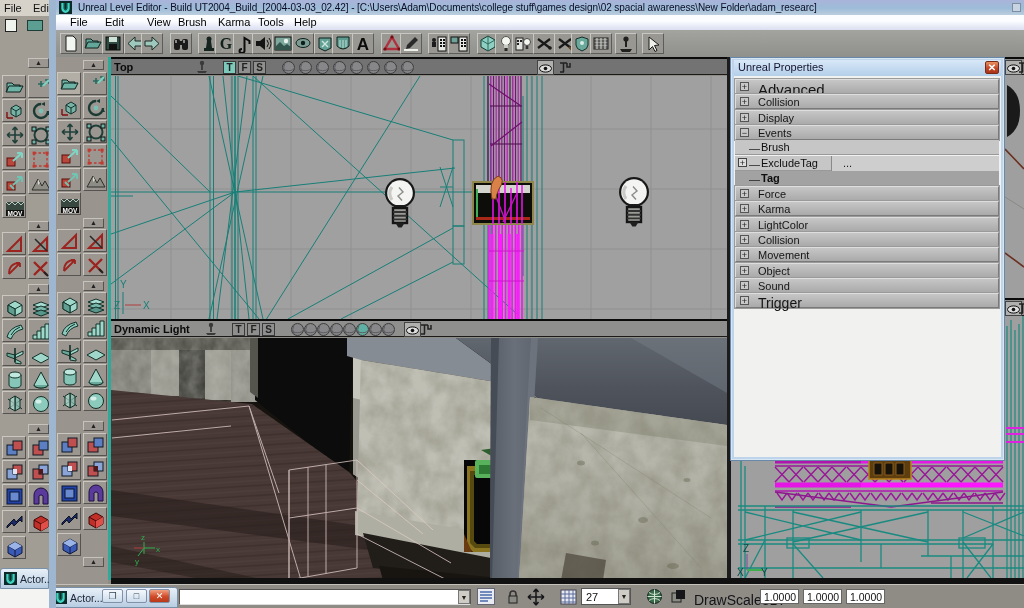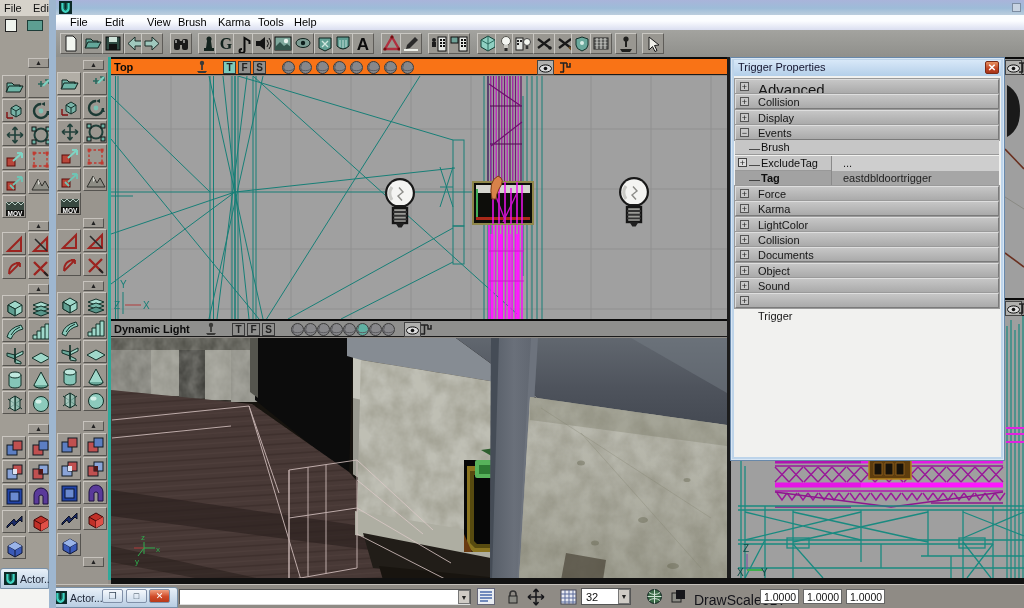--- a/index.html
+++ b/index.html
@@ -15,20 +15,21 @@
 <div class="abs" style="left:27px;top:20px;width:16px;height:11px;background:#5d9e92;border:1px solid #1d3d38"></div>
 <div class="abs" style="left:50px;top:19px;width:5px;height:13px;background:#3a4a46;border:1px solid #222"></div>
 </div>
 <div class="abs" style="left:49px;top:0;width:7px;height:608px;background:#9eb6cf;z-index:5"></div>
 <div class="abs" style="left:55px;top:0;width:969px;height:15px;background:linear-gradient(#a9b4da,#9dbcd8 55%,#bccede);color:#0c0c24;font-size:10px;letter-spacing:-0.08px">
 <svg class="abs" style="left:4px;top:1px" width="13" height="13">
       <rect x="0" y="0" width="13" height="13" fill="#0c2a28"></rect>
       <path d="M3.5 2 v5.5 a3 3.2 0 0 0 6 0 V2" stroke="#3fd4c2" stroke-width="2.4" fill="none"></path>
       <path d="M5 2 v5 a1.5 1.7 0 0 0 3 0 V2" stroke="#1a7a6e" stroke-width="1" fill="none"></path>
     </svg>
+<span style="position:absolute;left:23px;top:2px;white-space:nowrap">Unreal Level Editor - Build UT2004_Build_[2004-03-03_02.42] - [C:\Users\Adam\Documents\college stuff\games design\02 spacial awareness\New Folder\adam_researc]</span>
 <div class="abs" style="left:957px;top:3px;width:9px;height:9px;background:#c8d4e2;border:1px solid #7d8da2"></div>
 </div>
 <div class="abs" style="left:55px;top:15px;width:969px;height:15px;background:linear-gradient(#fbfdff,#fbfdff 40%,#dadef0);color:#000;font-size:11px">
 <span style="position:absolute;left:15px;top:1px">File</span>
 <span style="position:absolute;left:50px;top:1px">Edit</span>
 <span style="position:absolute;left:92px;top:1px">View</span>
 <span style="position:absolute;left:123px;top:1px">Brush</span>
 <span style="position:absolute;left:163px;top:1px">Karma</span>
 <span style="position:absolute;left:203px;top:1px">Tools</span>
 <span style="position:absolute;left:239px;top:1px">Help</span>
@@ -646,21 +647,21 @@
       <path d="M4 8 l7-4 l7 4 v7 l-7 4 l-7-4 z" fill="#3a5ab8" stroke="#101838"></path>
       <path d="M4 8 l7 4 l7-4 M11 12 v7" stroke="#101838" fill="none"></path>
       <path d="M11 4 l7 4 l-7 4 l-7-4z" fill="#9ab4e8"></path>
     </svg>
   </div>
 <div class="abs" style="left:28px;top:58px;width:21px;height:10px;border:1px solid #c6c2bc;border-right-color:#55534f;border-bottom-color:#55534f;background:#9b9790;font-size:7px;color:#222;text-align:center;line-height:8px">▲</div>
 <div class="abs" style="left:28px;top:221px;width:21px;height:10px;border:1px solid #c6c2bc;border-right-color:#55534f;border-bottom-color:#55534f;background:#9b9790;font-size:7px;color:#222;text-align:center;line-height:8px">▲</div>
 <div class="abs" style="left:28px;top:284px;width:21px;height:10px;border:1px solid #c6c2bc;border-right-color:#55534f;border-bottom-color:#55534f;background:#9b9790;font-size:7px;color:#222;text-align:center;line-height:8px">▲</div>
 <div class="abs" style="left:28px;top:424px;width:21px;height:10px;border:1px solid #c6c2bc;border-right-color:#55534f;border-bottom-color:#55534f;background:#9b9790;font-size:7px;color:#222;text-align:center;line-height:8px">▲</div>
 <div class="abs" style="left:108px;top:57px;width:3px;height:523px;background:#2fa99a"></div>
-<div class="abs" style="left:111px;top:57px;width:620px;height:18px;background:#f97316;border-top:2px solid #0a0a0a;border-bottom:1px solid #1a1a1a;padding-left:18px;">
+<div class="abs" style="left:111px;top:57px;width:620px;height:18px;background:#737373;border-top:2px solid #0a0a0a;border-bottom:1px solid #1a1a1a;padding-left:18px;">
     <span style="position:absolute;left:3px;top:2px;font-size:11px;font-weight:bold;color:#0a0a0a;white-space:nowrap">Top</span>
     <svg width="14" height="14" style="position:absolute;left:84px;top:1px">
       <circle cx="7" cy="3" r="2.2" fill="#3a3a38"></circle>
       <path d="M7 5 v5" stroke="#3a3a38" stroke-width="1.8"></path>
       <path d="M2 11 h10 l-1.5 2 h-7z" fill="#3a3a38"></path>
     </svg>
     <div style="position:absolute;left:112px;top:2px;width:13px;height:13px;background:#7ccabc;border:1px solid #3a3a3a;font-size:10px;font-weight:bold;color:#222;text-align:center;line-height:12px">T</div>
     <div style="position:absolute;left:127px;top:2px;width:13px;height:13px;background:#8f8f8d;border:1px solid #3a3a3a;font-size:10px;font-weight:bold;color:#222;text-align:center;line-height:12px">F</div>
     <div style="position:absolute;left:142px;top:2px;width:13px;height:13px;background:#8f8f8d;border:1px solid #3a3a3a;font-size:10px;font-weight:bold;color:#222;text-align:center;line-height:12px">S</div>
     <svg width="15" height="15" style="position:absolute;left:170px;top:1px">
@@ -1191,21 +1192,21 @@
       <text x="12" y="236">Z</text>
       <path d="M16 238 v16" stroke="#7a4aa0"></path>
       <text x="6" y="260">X</text>
       <path d="M16 254 h16" stroke="#3fae4e" stroke-width="2"></path>
       <text x="30" y="260">Y</text>
     </g>
   </svg>
 <div class="abs" style="left:111px;top:578px;width:913px;height:6px;background:#111"></div>
 <div class="abs" style="left:730px;top:57px;width:275px;height:404px;background:#bdd4ea;border:1px solid #6888aa;box-shadow:0 0 0 1px #d8e6f4 inset"></div>
 <div class="abs" style="left:734px;top:60px;width:267px;height:16px;background:linear-gradient(#d8e8f8,#b4cfe9);font-size:11px;color:#14142e">
-    <span style="position:absolute;left:4px;top:1px">Trigger Properties</span>
+    <span style="position:absolute;left:4px;top:1px">Unreal Properties</span>
   </div>
 <div class="abs" style="left:985px;top:61px;width:14px;height:13px;background:linear-gradient(#e89060,#c04424 60%,#a83418);border:1px solid #7a2a16;border-radius:2px;color:#fff;font-size:10px;font-weight:bold;text-align:center;line-height:12px">✕</div>
 <div class="abs" style="left:734px;top:76px;width:267px;height:381px;background:#f1f1ef"></div>
 <div class="abs" style="left:735px;top:79px;width:264px;height:15px;background:linear-gradient(#c6c6c6,#aaa);border:1px solid #7a7a7a;border-top-color:#dedede;border-left-color:#dedede;outline:1px solid #9a9a9a">
     <span style="position:absolute;left:4px;top:2px;width:9px;height:9px;border:1px solid #555;background:#c8c8c8;font-size:9px;line-height:8px;text-align:center;color:#222">+</span>
     <span style="position:absolute;left:22px;top:1px;font-size:15px;color:#151515">Advanced</span>
   </div>
 <div class="abs" style="left:735px;top:94px;width:264px;height:15px;background:linear-gradient(#c6c6c6,#aaa);border:1px solid #7a7a7a;border-top-color:#dedede;border-left-color:#dedede;outline:1px solid #9a9a9a">
     <span style="position:absolute;left:4px;top:2px;width:9px;height:9px;border:1px solid #555;background:#c8c8c8;font-size:9px;line-height:8px;text-align:center;color:#222">+</span>
     <span style="position:absolute;left:22px;top:1px;font-size:11px;color:#151515">Collision</span>
@@ -1226,75 +1227,72 @@
     <span style="position:absolute;left:3px;top:2px;width:9px;height:9px;border:1px solid #444;background:#ddd;font-size:9px;line-height:8px;text-align:center;color:#222">+</span>
     <span style="position:absolute;left:14px;top:2px;font-size:11px;color:#202020">—</span>
     <span style="position:absolute;left:26px;top:1px;font-size:11px;font-weight:normal;color:#0e0e0e">ExcludeTag</span>
     <div style="position:absolute;left:96px;top:0;width:168px;height:15px;background:#cecece;border-left:1px solid #8a8a8a">
       <span style="position:absolute;left:11px;top:1px;font-size:11px;color:#222">...</span>
     </div>
   </div>
 <div class="abs" style="left:735px;top:171px;width:264px;height:15px;background:#a2a2a2;border-bottom:1px solid #999">
     <span style="position:absolute;left:14px;top:2px;font-size:11px;color:#202020">—</span>
     <span style="position:absolute;left:26px;top:1px;font-size:11px;font-weight:bold;color:#0e0e0e">Tag</span>
-    <div style="position:absolute;left:96px;top:0;width:168px;height:15px;background:#a6a6a6;border-left:1px solid #8a8a8a">
-      <span style="position:absolute;left:11px;top:1px;font-size:11px;color:#222">eastdbldoortrigger</span>
-    </div>
   </div>
 <div class="abs" style="left:735px;top:186px;width:264px;height:15px;background:linear-gradient(#c6c6c6,#aaa);border:1px solid #7a7a7a;border-top-color:#dedede;border-left-color:#dedede;outline:1px solid #9a9a9a">
     <span style="position:absolute;left:4px;top:2px;width:9px;height:9px;border:1px solid #555;background:#c8c8c8;font-size:9px;line-height:8px;text-align:center;color:#222">+</span>
     <span style="position:absolute;left:22px;top:1px;font-size:11px;color:#151515">Force</span>
   </div>
 <div class="abs" style="left:735px;top:201px;width:264px;height:15px;background:linear-gradient(#c6c6c6,#aaa);border:1px solid #7a7a7a;border-top-color:#dedede;border-left-color:#dedede;outline:1px solid #9a9a9a">
     <span style="position:absolute;left:4px;top:2px;width:9px;height:9px;border:1px solid #555;background:#c8c8c8;font-size:9px;line-height:8px;text-align:center;color:#222">+</span>
     <span style="position:absolute;left:22px;top:1px;font-size:11px;color:#151515">Karma</span>
   </div>
 <div class="abs" style="left:735px;top:217px;width:264px;height:15px;background:linear-gradient(#c6c6c6,#aaa);border:1px solid #7a7a7a;border-top-color:#dedede;border-left-color:#dedede;outline:1px solid #9a9a9a">
     <span style="position:absolute;left:4px;top:2px;width:9px;height:9px;border:1px solid #555;background:#c8c8c8;font-size:9px;line-height:8px;text-align:center;color:#222">+</span>
     <span style="position:absolute;left:22px;top:1px;font-size:11px;color:#151515">LightColor</span>
   </div>
 <div class="abs" style="left:735px;top:232px;width:264px;height:15px;background:linear-gradient(#c6c6c6,#aaa);border:1px solid #7a7a7a;border-top-color:#dedede;border-left-color:#dedede;outline:1px solid #9a9a9a">
     <span style="position:absolute;left:4px;top:2px;width:9px;height:9px;border:1px solid #555;background:#c8c8c8;font-size:9px;line-height:8px;text-align:center;color:#222">+</span>
     <span style="position:absolute;left:22px;top:1px;font-size:11px;color:#151515">Collision</span>
   </div>
 <div class="abs" style="left:735px;top:247px;width:264px;height:15px;background:linear-gradient(#c6c6c6,#aaa);border:1px solid #7a7a7a;border-top-color:#dedede;border-left-color:#dedede;outline:1px solid #9a9a9a">
     <span style="position:absolute;left:4px;top:2px;width:9px;height:9px;border:1px solid #555;background:#c8c8c8;font-size:9px;line-height:8px;text-align:center;color:#222">+</span>
-    <span style="position:absolute;left:22px;top:1px;font-size:11px;color:#151515">Documents</span>
+    <span style="position:absolute;left:22px;top:1px;font-size:11px;color:#151515">Movement</span>
   </div>
 <div class="abs" style="left:735px;top:263px;width:264px;height:15px;background:linear-gradient(#c6c6c6,#aaa);border:1px solid #7a7a7a;border-top-color:#dedede;border-left-color:#dedede;outline:1px solid #9a9a9a">
     <span style="position:absolute;left:4px;top:2px;width:9px;height:9px;border:1px solid #555;background:#c8c8c8;font-size:9px;line-height:8px;text-align:center;color:#222">+</span>
     <span style="position:absolute;left:22px;top:1px;font-size:11px;color:#151515">Object</span>
   </div>
 <div class="abs" style="left:735px;top:278px;width:264px;height:15px;background:linear-gradient(#c6c6c6,#aaa);border:1px solid #7a7a7a;border-top-color:#dedede;border-left-color:#dedede;outline:1px solid #9a9a9a">
     <span style="position:absolute;left:4px;top:2px;width:9px;height:9px;border:1px solid #555;background:#c8c8c8;font-size:9px;line-height:8px;text-align:center;color:#222">+</span>
     <span style="position:absolute;left:22px;top:1px;font-size:11px;color:#151515">Sound</span>
   </div>
 <div class="abs" style="left:735px;top:293px;width:264px;height:15px;background:linear-gradient(#c6c6c6,#aaa);border:1px solid #7a7a7a;border-top-color:#dedede;border-left-color:#dedede;outline:1px solid #9a9a9a">
     <span style="position:absolute;left:4px;top:2px;width:9px;height:9px;border:1px solid #555;background:#c8c8c8;font-size:9px;line-height:8px;text-align:center;color:#222">+</span>
-    <span style="position:absolute;left:22px;top:16px;font-size:11px;color:#151515">Trigger</span>
+    <span style="position:absolute;left:22px;top:1px;font-size:14px;color:#151515">Trigger</span>
   </div>
 <div class="abs" style="left:55px;top:584px;width:969px;height:24px;background:#8f8b85;border-top:1px solid #c4c0ba"></div>
 <div class="abs" style="left:179px;top:589px;width:292px;height:16px;background:#fff;border:1px solid #555;border-bottom-color:#ddd"></div>
 <div class="abs" style="left:458px;top:590px;width:12px;height:14px;background:#cfcbc5;border:1px solid #777;font-size:7px;text-align:center;line-height:13px;color:#222">▼</div>
 <div class="abs" style="left:477px;top:588px;width:18px;height:17px;background:#e8ecf2;border:1px solid #667"><svg width="16" height="15">
       <path d="M2 3h12 M2 6h12 M2 9h12 M2 12h8" stroke="#4a6aaa" stroke-width="1.6"></path>
     </svg></div>
 <svg class="abs" style="left:506px;top:589px" width="14" height="16">
     <path d="M4 7 v-2 a3 3 0 0 1 6 0 v2" fill="none" stroke="#333" stroke-width="1.6"></path>
     <rect x="3" y="7" width="8" height="7" fill="#8a8a84" stroke="#222"></rect>
   </svg>
 <svg class="abs" style="left:527px;top:588px" width="18" height="18">
     <path d="M9 1 v16 M1 9 h16 M9 1 l-2.5 3 M9 1 l2.5 3 M9 17 l-2.5-3 M9 17 l2.5-3 M1 9 l3-2.5 M1 9 l3 2.5 M17 9 l-3-2.5 M17 9 l-3 2.5" stroke="#16161a" stroke-width="1.5" fill="none"></path>
   </svg>
 <svg class="abs" style="left:560px;top:589px" width="17" height="16">
     <rect x="1" y="1" width="15" height="14" fill="#e8eaf2" stroke="#445"></rect>
     <path d="M1 5h15 M1 9h15 M1 13h15 M5 1v14 M9 1v14 M13 1v14" stroke="#5a6a9a"></path>
   </svg>
 <div class="abs" style="left:581px;top:588px;width:50px;height:17px;background:#fff;border:1px solid #555;font-size:11px;color:#111">
-    <span style="position:absolute;left:4px;top:2px">32</span>
+    <span style="position:absolute;left:4px;top:2px">27</span>
   </div>
 <div class="abs" style="left:618px;top:589px;width:12px;height:15px;background:#cfcbc5;border:1px solid #777;font-size:7px;text-align:center;line-height:14px;color:#222">▼</div>
 <svg class="abs" style="left:646px;top:588px" width="17" height="17">
     <circle cx="8.5" cy="8.5" r="7" fill="#3a6a46" stroke="#122"></circle>
     <path d="M8.5 1.5 v14 M1.5 8.5 h14 M3 4.5 q5.5 4 11 0 M3 12.5 q5.5-4 11 0" stroke="#cfe2d4" fill="none"></path>
   </svg>
 <svg class="abs" style="left:671px;top:589px" width="15" height="15">
     <rect x="1" y="4" width="9" height="9" fill="#8a8a84" stroke="#222"></rect>
     <rect x="5" y="1" width="9" height="9" fill="#16161a"></rect>
   </svg>

